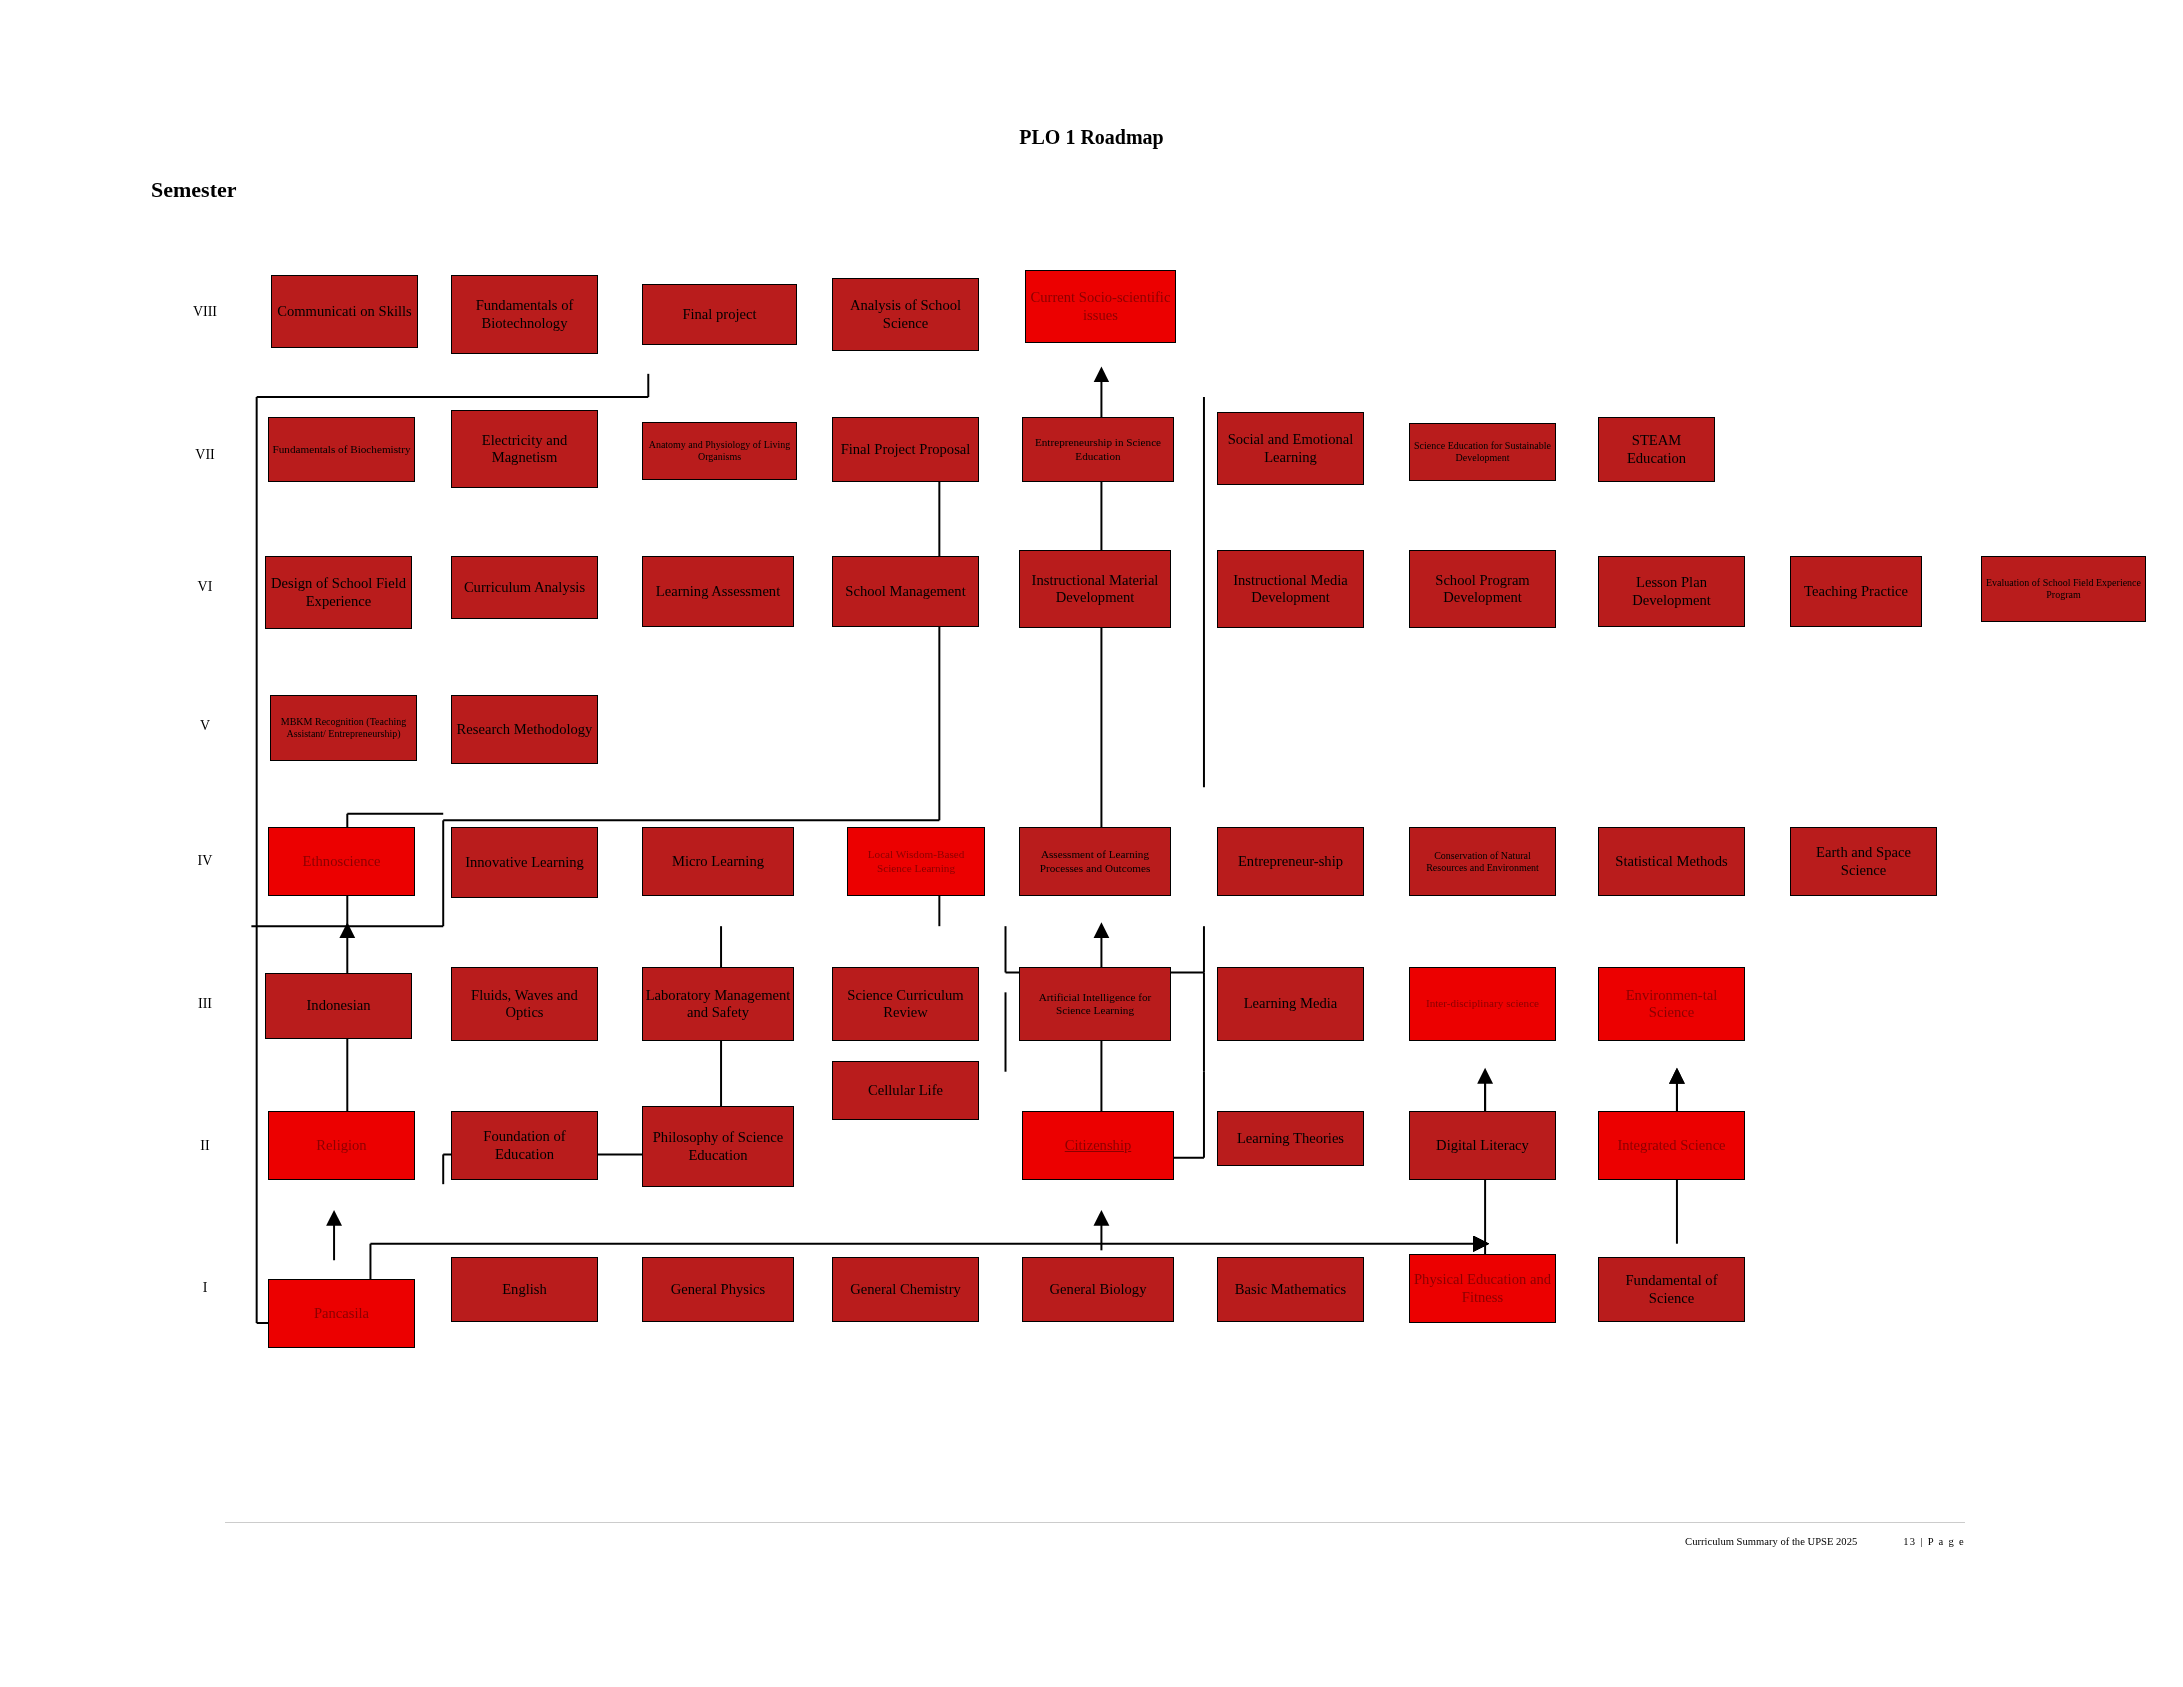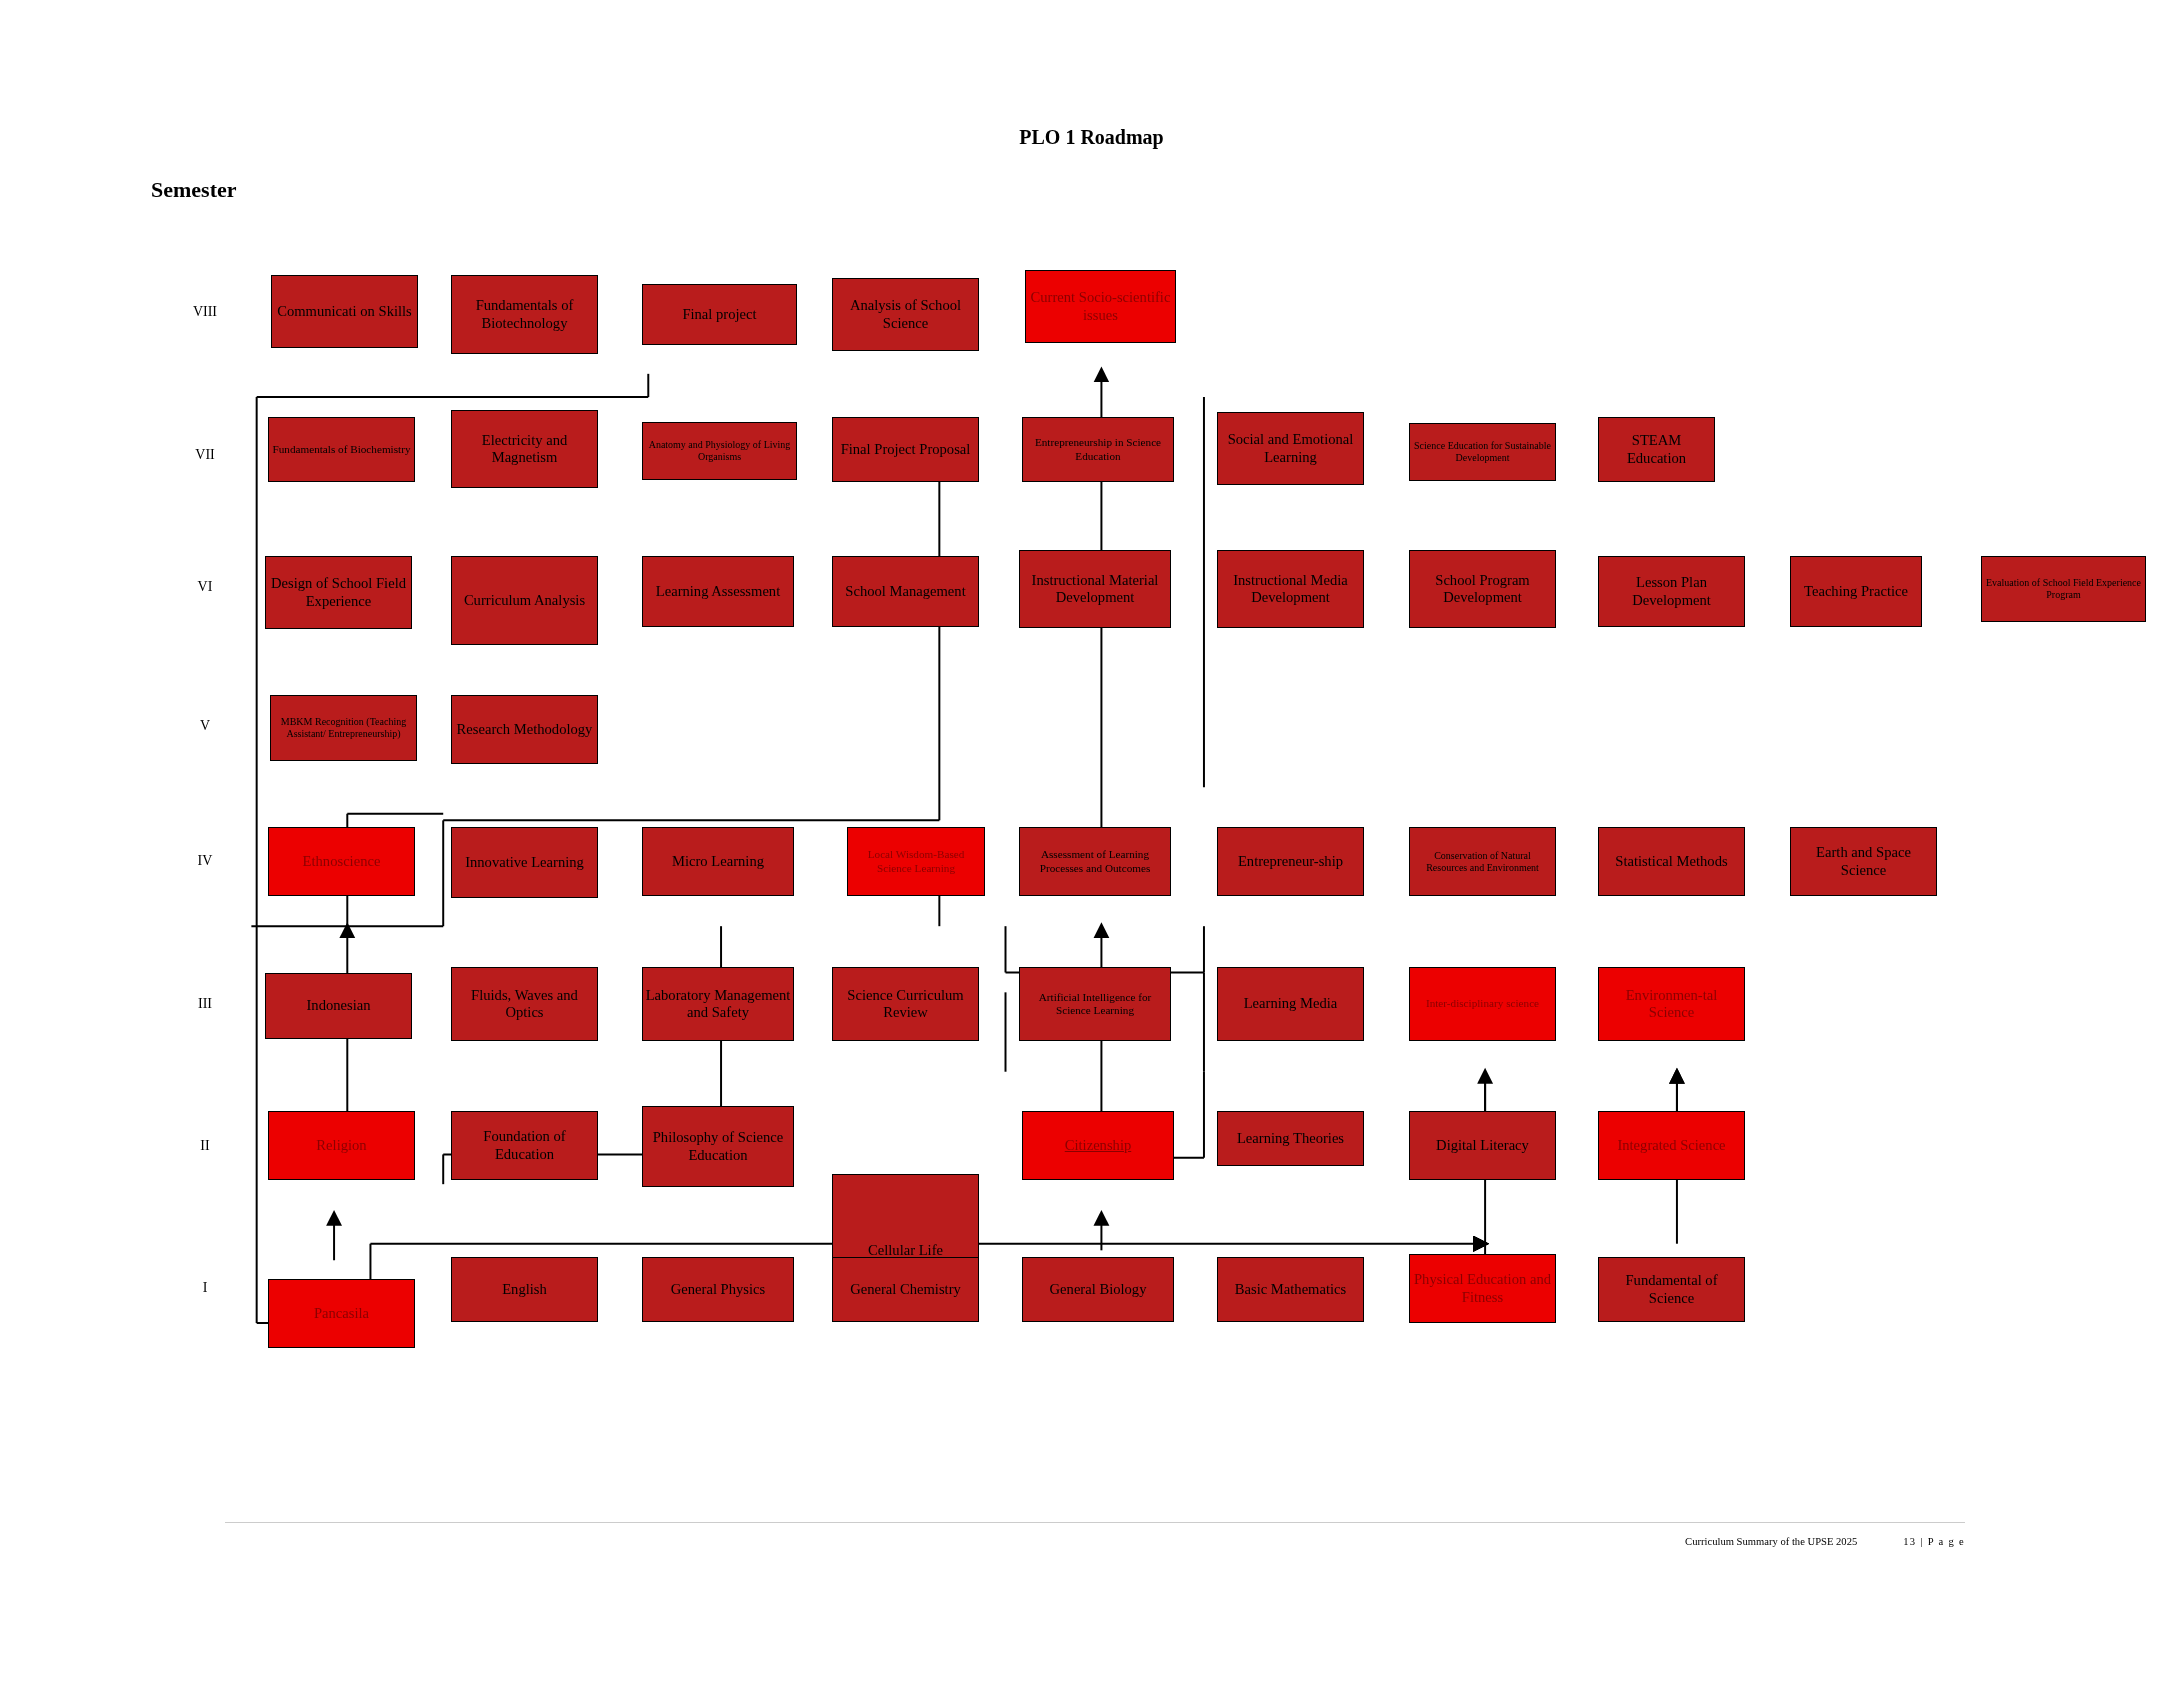--- a/index.html
+++ b/index.html
@@ -228,21 +228,21 @@
   <div class="course fs-xs" style="left:1409px; top:423px; width:147px; height:58px;">
       <span class="txt">Science Education for Sustainable Development</span>
     </div>
   <div class="course" style="left:1598px; top:417px; width:117px; height:65px;">
       <span class="txt">STEAM Education</span>
     </div>
 
   <div class="course" style="left:265px; top:556px; width:147px; height:73px;">
       <span class="txt">Design of School Field Experience</span>
     </div>
-  <div class="course" style="left:451px; top:556px; width:147px; height:89px;">
+  <div class="course" style="left:451px; top:556px; width:147px; height:63px;">
       <span class="txt">Curriculum Analysis</span>
     </div>
   <div class="course" style="left:642px; top:556px; width:152px; height:71px;">
       <span class="txt">Learning Assessment</span>
     </div>
   <div class="course" style="left:832px; top:556px; width:147px; height:71px;">
       <span class="txt">School Management</span>
     </div>
   <div class="course" style="left:1019px; top:550px; width:152px; height:78px;">
       <span class="txt">Instructional Material Development</span>
@@ -325,21 +325,21 @@
 
   <div class="course red" style="left:268px; top:1111px; width:147px; height:69px;">
       <span class="txt">Religion</span>
     </div>
   <div class="course" style="left:451px; top:1111px; width:147px; height:69px;">
       <span class="txt">Foundation of Education</span>
     </div>
   <div class="course" style="left:642px; top:1106px; width:152px; height:81px;">
       <span class="txt">Philosophy of Science Education</span>
     </div>
-  <div class="course" style="left:832px; top:1174px; width:147px; height:88px;align-items:flex-end;">
+  <div class="course" style="left:832px; top:1061px; width:147px; height:59px;">
       <span class="txt">Cellular Life</span>
     </div>
   <div class="course red" style="left:1022px; top:1111px; width:152px; height:69px;text-decoration:underline;">
       <span class="txt">Citizenship</span>
     </div>
   <div class="course" style="left:1217px; top:1111px; width:147px; height:55px;">
       <span class="txt">Learning Theories</span>
     </div>
   <div class="course" style="left:1409px; top:1111px; width:147px; height:69px;">
       <span class="txt">Digital Literacy</span>

